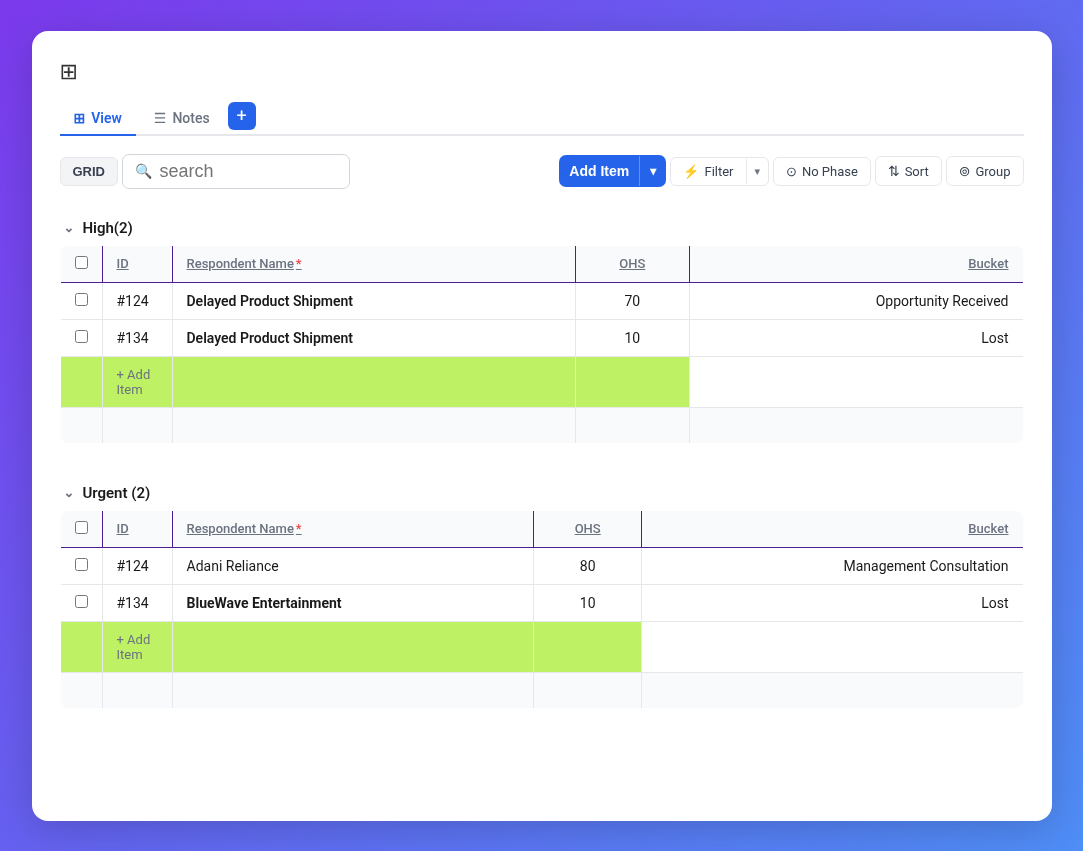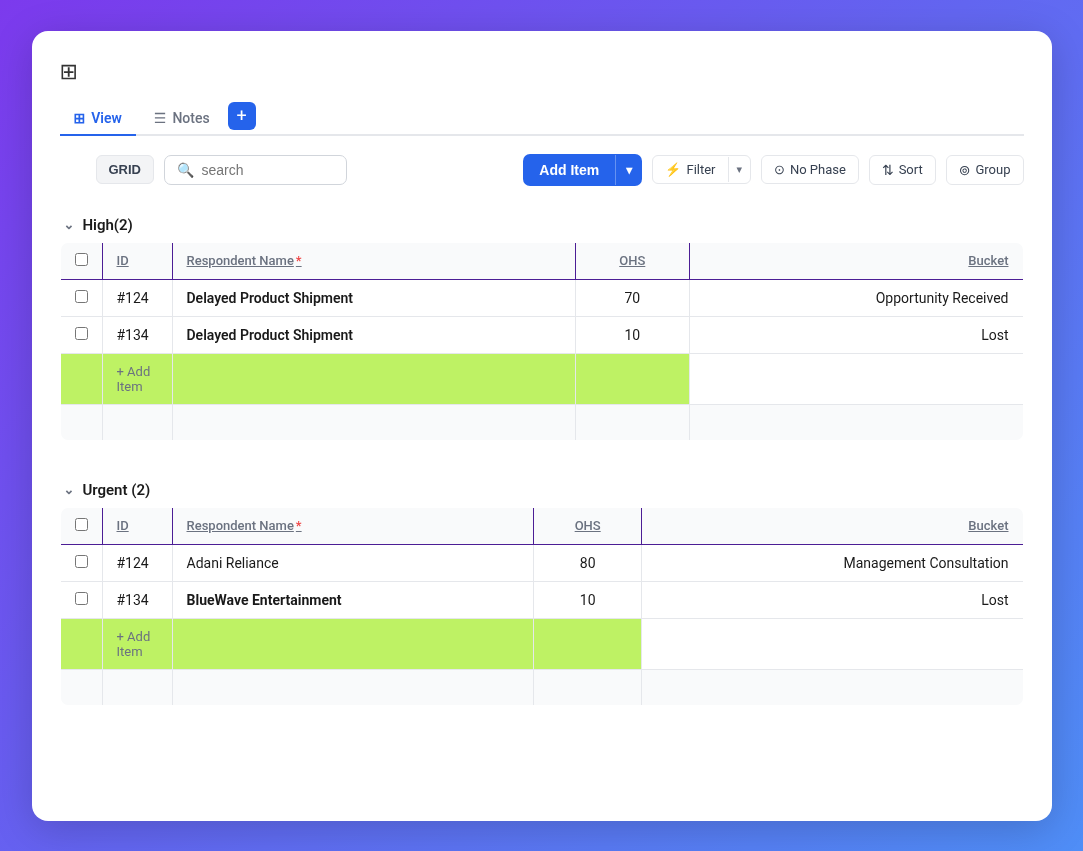--- a/index.html
+++ b/index.html
@@ -75,23 +75,22 @@
       display: flex;
       align-items: center;
       justify-content: center;
       width: 28px;
       height: 28px;
       margin-bottom: 4px;
     }
     .toolbar {
       display: flex;
       align-items: center;
-      gap: 10px;
+      gap: 4px;
       margin-bottom: 22px;
-      margin-left: 36px;
     }
     .grid-btn {
       background: #f3f4f6;
       border: 1px solid #e5e7eb;
       border-radius: 6px;
       padding: 6px 12px;
       font-size: 13px;
       font-weight: 600;
       color: #374151;
       cursor: pointer;
@@ -107,41 +106,41 @@
       flex: 1;
       max-width: 270px;
     }
     .search-icon {
       color: #9ca3af;
       font-size: 14px;
     }
     .search-input {
       border: none;
       outline: none;
-      font-size: 14px;
+      font-size: 18px;
       color: #6b7280;
       background: transparent;
       width: 100%;
     }
     .spacer { flex: 1; }
     .add-item-btn {
       display: flex;
       align-items: center;
       gap: 0;
       background: #2563eb;
       color: #fff;
       border: none;
       border-radius: 7px;
       font-size: 14px;
       font-weight: 600;
       cursor: pointer;
       overflow: hidden;
     }
     .add-item-main {
-      padding: 8px 16px;
+      padding: 8px 10px;
     }
     .add-item-caret {
       padding: 8px 10px;
       border-left: 1px solid rgba(255,255,255,0.3);
       font-size: 12px;
     }
     .toolbar-action {
       display: flex;
       align-items: center;
       gap: 5px;

